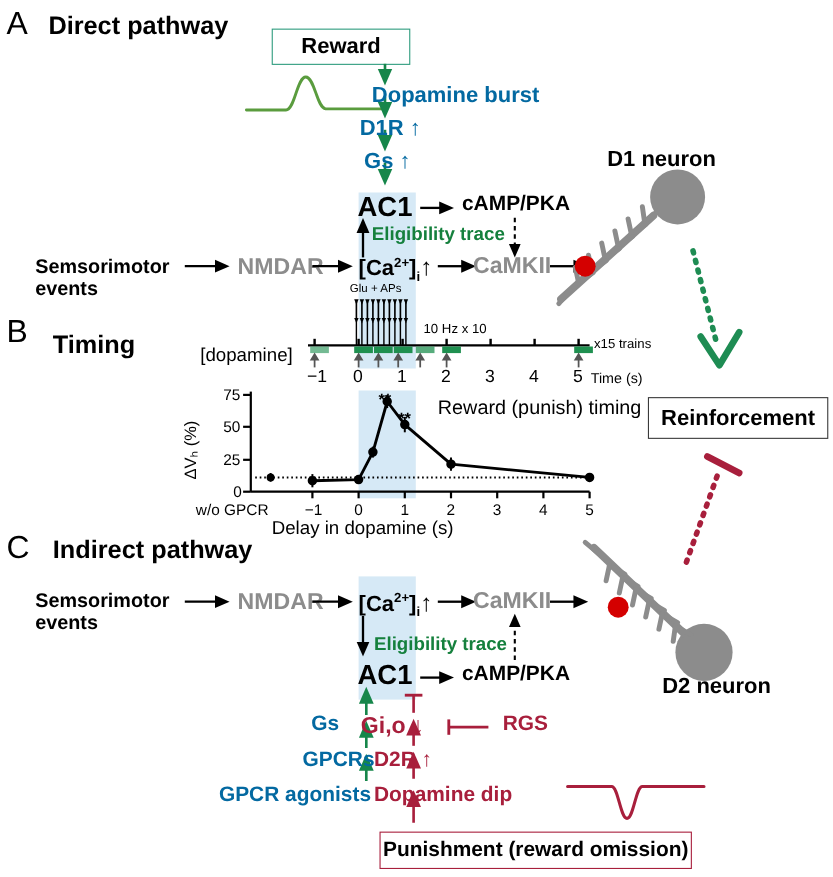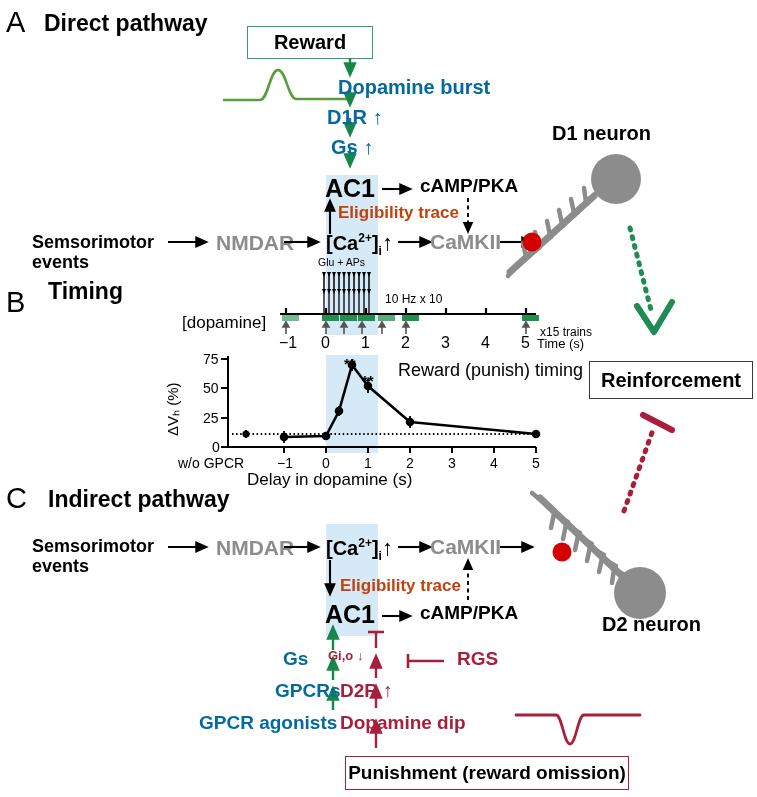--- a/index.html
+++ b/index.html
@@ -10,21 +10,21 @@
 
   
   .panel-letter{font-size:29px;font-weight:400;line-height:1;}
   .panel-title{font-size:23px;font-weight:bold;line-height:1;}
 
   
   .blk-b{font-weight:bold;color:#000;}
   .grey{color:#8c8c8c;font-weight:bold;}
   .green{color:#0369a1;font-weight:bold;}
   .dred{color:#a81f3c;font-weight:bold;}
-  .blue{color:#c2410c;font-weight:bold;}
+  .blue{color:#15803d;font-weight:bold;}
   .tiny{font-size:10.5px;font-weight:normal;color:#000;}
 
   
   .box{box-sizing:border-box;display:flex;align-items:center;justify-content:center;}
   .box-reward{border:1.6px solid #2e9c7e;}
   .box-reinf{border:1.6px solid #3a3a3a;}
   .box-punish{border:1.6px solid #a81f3c;}
 
   
   .elig-band{background:#d6e9f6;}
@@ -151,21 +151,21 @@
     <path d="M15,0 l4,0 l-2,5 z"></path>
       <path d="M20,0 l4,0 l-2,5 z"></path>
       <path d="M25,0 l4,0 l-2,5 z"></path>
     <path d="M30,0 l4,0 l-2,5 z"></path>
       <path d="M35,0 l4,0 l-2,5 z"></path>
       <path d="M40,0 l4,0 l-2,5 z"></path>
     <path d="M45,0 l4,0 l-2,5 z"></path>
   </g>
 </svg>
 
-<div class="abs blk-b nw" style="left:552px;top:122px;font-size:20px;">D1 neuron</div>
+<div class="abs blk-b nw" style="left:552px;top:134px;font-size:20px;">D1 neuron</div>
 
 <svg class="abs" style="left:498px;top:150px;" width="145" height="125">
 
   <circle cx="118" cy="29" r="25" fill="#8c8c8c"></circle>
 
   <path d="M96,46 L12,122" stroke="#8c8c8c" stroke-width="7" stroke-linecap="round" fill="none"></path>
 
   <g stroke="#8c8c8c" stroke-width="4.5" stroke-linecap="round" fill="none">
     <path d="M88,52 l12,-10"></path>
       <path d="M88,52 l-2,-14"></path>
@@ -184,21 +184,21 @@
 
   <circle cx="34" cy="92" r="9.5" fill="#d40000"></circle>
 </svg>
 
 <svg class="abs" style="left:620px;top:228px;" width="70" height="115">
   <path d="M10,0 L32,86" stroke="#1e8c53" stroke-width="5" stroke-dasharray="2,7" stroke-linecap="round" fill="none"></path>
   <path d="M17,78 L34,104 L52,74" stroke="#1e8c53" stroke-width="6" fill="none" stroke-linecap="round" stroke-linejoin="round"></path>
 </svg>
 
 <div class="abs panel-letter" style="left:6px;top:288px;">B</div>
-<div class="abs panel-title" style="left:48px;top:280px;">Timing</div>
+<div class="abs panel-title" style="left:48px;top:302px;">Timing</div>
 
 <div class="abs elig-band" style="left:326px;top:290px;width:52px;height:45px;"></div>
 
 <svg class="abs" style="left:278px;top:282px;" width="310" height="48">
 
   <line x1="2" y1="32" x2="258" y2="32" stroke="#000" stroke-width="2.2"></line>
 
   <g stroke="#000" stroke-width="2.2">
     <line x1="8" y1="26" x2="8" y2="32"></line>
     <line x1="48" y1="26" x2="48" y2="32"></line>
@@ -256,21 +256,21 @@
     <line x1="104" y1="52" x2="104" y2="42"></line>
       <path d="M101,45 l3,-5 l3,5 z"></path>
     <line x1="128" y1="52" x2="128" y2="42"></line>
       <path d="M125,45 l3,-5 l3,5 z"></path>
     <line x1="248" y1="52" x2="248" y2="42"></line>
       <path d="M245,45 l3,-5 l3,5 z"></path>
   </g>
 </svg>
 
 <div class="abs tiny nw" style="left:385px;top:292px;font-size:12px;">10 Hz x 10</div>
-<div class="abs tiny nw" style="left:540px;top:305px;font-size:12px;margin-top:20px;">x15 trains</div>
+<div class="abs tiny nw" style="left:540px;top:305px;font-size:12px;">x15 trains</div>
 <div class="abs blk-b nw" style="left:182px;top:313px;font-size:17px;font-weight:normal;">[dopamine]</div>
 
 <div class="abs nw" style="left:279px;top:334px;font-size:16px;">−1</div>
 <div class="abs nw" style="left:321px;top:334px;font-size:16px;">0</div>
 <div class="abs nw" style="left:361px;top:334px;font-size:16px;">1</div>
 <div class="abs nw" style="left:401px;top:334px;font-size:16px;">2</div>
 <div class="abs nw" style="left:441px;top:334px;font-size:16px;">3</div>
 <div class="abs nw" style="left:481px;top:334px;font-size:16px;">4</div>
 <div class="abs nw" style="left:521px;top:334px;font-size:16px;">5</div>
 <div class="abs nw" style="left:537px;top:336px;font-size:13px;">Time (s)</div>
@@ -447,21 +447,21 @@
   <line x1="2" y1="6" x2="18" y2="6" stroke="#a81f3c" stroke-width="2.6"></line>
 
   <line x1="10" y1="52" x2="10" y2="35" stroke="#a81f3c" stroke-width="2.4" marker-end="url(#redArrowUp)"></line>
 
   <line x1="10" y1="82" x2="10" y2="65" stroke="#a81f3c" stroke-width="2.4" marker-end="url(#redArrowUp)"></line>
 
   <line x1="10" y1="122" x2="10" y2="100" stroke="#a81f3c" stroke-width="2.4" marker-end="url(#redArrowUp)"></line>
 </svg>
 
 <div class="abs green nw" style="left:283px;top:648px;font-size:19px;">Gs</div>
-<div class="abs dred nw" style="left:328px;top:648px;font-size:13px;">Gi,o ↓</div>
+<div class="abs dred nw" style="left:328px;top:648px;font-size:21px;">Gi,o ↓</div>
 
 <svg class="abs" style="left:402px;top:650px;" width="50" height="22">
   <line x1="6" y1="11" x2="42" y2="11" stroke="#a81f3c" stroke-width="2.4"></line>
   <line x1="6" y1="4" x2="6" y2="18" stroke="#a81f3c" stroke-width="2.6"></line>
 </svg>
 <div class="abs dred nw" style="left:457px;top:648px;font-size:19px;">RGS</div>
 
 <div class="abs green nw" style="left:275px;top:680px;font-size:19px;">GPCRs</div>
 <div class="abs dred nw" style="left:340px;top:680px;font-size:19px;">D2R ↑</div>
 

